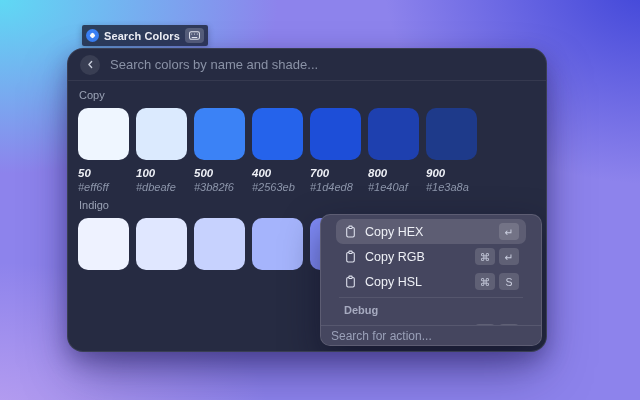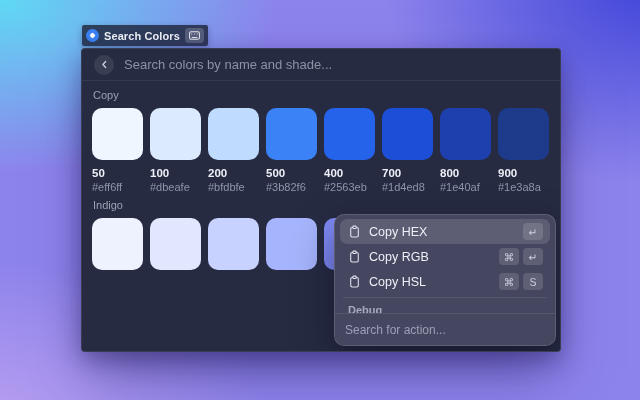--- a/index.html
+++ b/index.html
@@ -25,22 +25,22 @@
   .chip-label { color:#f2f4f9; font-size:11px; font-weight:600; letter-spacing:.1px; }
   .chip-icon { display:flex; }
   .chip-badge {
     width:19px; height:15px; border-radius:4px;
     background:rgba(135,142,165,0.45);
     display:flex; align-items:center; justify-content:center;
   }
 
   
   .window {
-    position:absolute; left:81px; top:48px; width:480px; height:304px;
-    background:#262b42; border-radius:4px; overflow:hidden;
+    position:absolute; left:67px; top:48px; width:480px; height:304px;
+    background:#262b42; border-radius:16px; overflow:hidden;
     border:1px solid rgba(255,255,255,0.09);
     box-shadow:0 25px 50px -8px rgba(30,22,85,0.5), 0 8px 22px rgba(30,22,85,0.35);
   }
   .searchbar {
     height:32px; display:flex; align-items:center; gap:10px;
     padding:0 12px; border-bottom:1px solid rgba(255,255,255,0.07);
   }
   .back-btn {
     width:20px; height:20px; border-radius:50%; flex:0 0 auto;
     background:rgba(255,255,255,0.09); border:none; cursor:pointer;
@@ -48,51 +48,51 @@
   }
   .search-input {
     flex:1; background:transparent; border:none; outline:none;
     font-family:"Liberation Sans", sans-serif;
     font-size:13px; color:#e8ebf2;
   }
   .search-input::placeholder { color:#8a92a6; }
 
   .body { padding:2px 10px 0; }
   .section-label { font-size:11px; color:#9aa2b5; margin:6px 1px 7px; }
-  .grid { display:flex; flex-wrap:wrap; gap:12px 7px; margin-bottom:3px; }
+  .grid { display:flex; flex-wrap:wrap; gap:12px 7px; margin-bottom:3px;font-style:italic; }
   .cell { width:51px; }
   .tile { height:52px; border-radius:10px; cursor:pointer; }
   .shade { margin-top:7px; font-size:11.5px; font-weight:700; color:#eef0f6; }
   .hex { margin-top:2px; font-size:11px; color:#8d96ab; }
   .shade:empty, .hex:empty { display:none; }
 
   
   .panel {
     position:absolute; left:252px; top:165px; width:222px; height:132px;
     background:#45465f; border-radius:10px; overflow:hidden; z-index:5;
     border:1px solid rgba(255,255,255,0.13);
     box-shadow:0 16px 36px rgba(10,10,35,0.5);
   }
-  .menu { padding:4px 5px; }
+  .menu { padding:4px 15px; }
   .menu-row {
     height:25px; border-radius:7px; display:flex; align-items:center; gap:8px;
     padding:0 7px; font-size:12.5px; color:#eef0f6; cursor:pointer;
   }
   .mi-icon { display:flex; width:14px; justify-content:center; }
   .mi-keys { margin-left:auto; display:flex; gap:4px; }
   .key {
     min-width:20px; height:17px; padding:0 4px; border-radius:4px;
     background:rgba(255,255,255,0.14); color:#caced f;
     color:#cacedf; font-size:10.5px;
     display:flex; align-items:center; justify-content:center;
   }
   .menu-divider { height:1px; background:rgba(255,255,255,0.09); margin:3px 3px; }
   .menu-section-label { font-size:11px; color:#a7abc0; padding:3px 8px 4px;font-weight:bold; }
   .panel-footer {
-    position:absolute; left:0; right:0; bottom:0; height:32px;
+    position:absolute; left:0; right:0; bottom:0; height:20px;
     background:#45465f; border-top:1px solid rgba(255,255,255,0.1);
     display:flex; align-items:center; padding:0 10px;
   }
   .action-search {
     width:100%; background:transparent; border:none; outline:none;
     font-family:"Liberation Sans", sans-serif; font-size:12px; color:#e8ebf2;
   }
   .action-search::placeholder { color:#9aa0b8; }
 </style>
 </head>
@@ -137,25 +137,20 @@
     <div class="tile" style="background: rgb(239, 246, 255);"></div>
     <div class="shade">50</div>
     <div class="hex">#eff6ff</div>
   </div>
             <div class="cell">
     <div class="tile" style="background: rgb(219, 234, 254);"></div>
     <div class="shade">100</div>
     <div class="hex">#dbeafe</div>
   </div>
             <div class="cell">
-    <div class="tile" style="background: rgb(191, 219, 254);"></div>
-    <div class="shade">200</div>
-    <div class="hex">#bfdbfe</div>
-  </div>
-            <div class="cell">
     <div class="tile" style="background: rgb(59, 130, 246);"></div>
     <div class="shade">500</div>
     <div class="hex">#3b82f6</div>
   </div>
             <div class="cell">
     <div class="tile" style="background: rgb(37, 99, 235);"></div>
     <div class="shade">400</div>
     <div class="hex">#2563eb</div>
   </div>
             <div class="cell">

